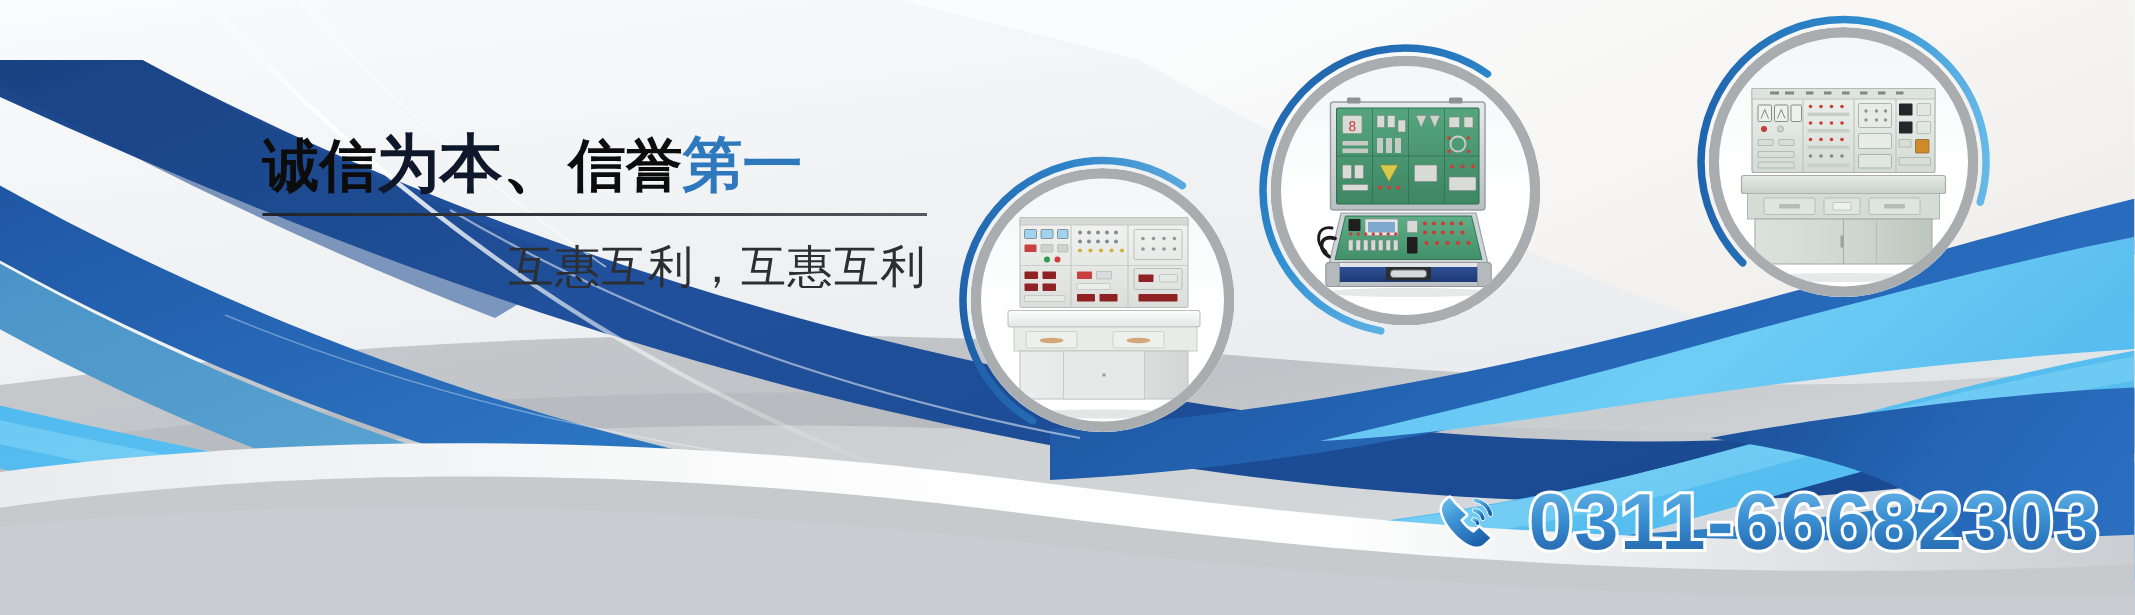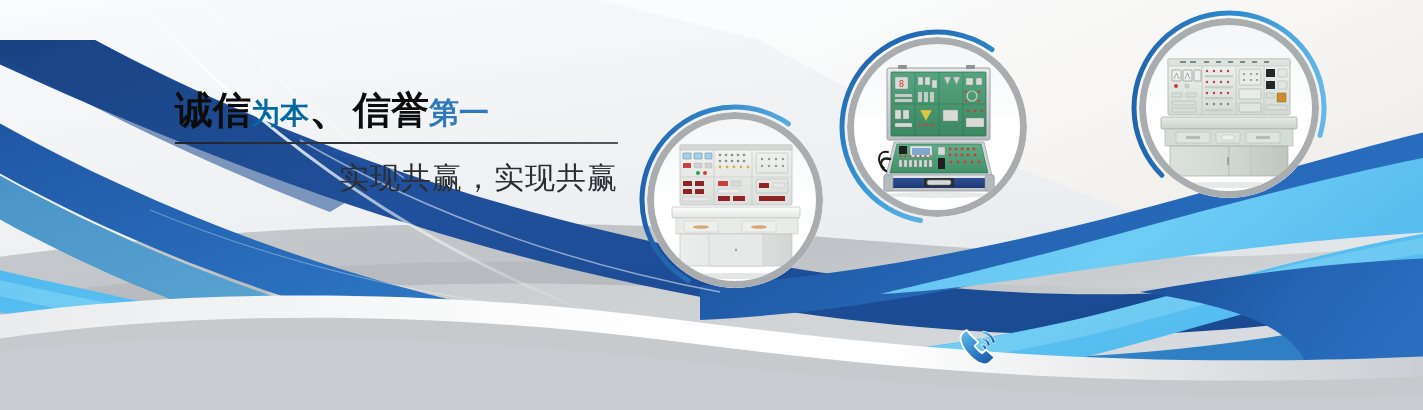--- a/index.html
+++ b/index.html
@@ -30,23 +30,23 @@
   }
   .slogan-main{
     font-size:56px;
     font-weight:bold;
     line-height:1.08;
     white-space:nowrap;
     letter-spacing:0px;
     color:#0c0c0c;
   }
   .slogan-main .big{font-size:38px;}
-  .slogan-main .blue{color:#0369a1;font-size:29px;}
+  .slogan-main .blue{color:#0f172a;font-size:42px;}
   .slogan-main .dot{color:#0c0c0c;font-size:44px;}
-  .slogan-main .blue-sm{color:#2e79bd;font-size:30px;}
+  .slogan-main .blue-sm{color:#2e79bd;font-size:40px;}
 
   .slogan-rule{
     margin-top:8px;
     width:443px;
     height:2px;
     background:linear-gradient(to right,#20242a 0%,#3a3f46 60%,#55595f 100%);
   }
   .slogan-sub{
     margin-top:14px;
     text-align:right;
@@ -689,21 +689,21 @@
         <circle cx="135" cy="157" r="2.6" fill="#4a4f52"></circle>
         <ellipse cx="83" cy="160" rx="58" ry="3" fill="#c9cccb" opacity="0.45"></ellipse>
       </svg>
     </div>
     <div class="ring"></div>
   </div>
 
   <div class="slogan-block">
     <div class="slogan-main"><span class="big">诚信</span><span class="blue">为本</span><span class="dot">、</span><span class="big">信誉</span><span class="blue-sm">第一</span></div>
     <div class="slogan-rule"></div>
-    <div class="slogan-sub">实现共赢，实现共赢</div>
+    <div class="slogan-sub">互惠互利，互惠互利</div>
   </div>
 
   <div class="phone-block">
     <svg class="phone-icon" viewBox="0 0 52 52">
       <defs>
         <linearGradient id="phg" x1="0" y1="0" x2="0.6" y2="1">
           <stop offset="0%" stop-color="#6cc0ea"></stop>
           <stop offset="45%" stop-color="#3d93d4"></stop>
           <stop offset="100%" stop-color="#1f63ad"></stop>
         </linearGradient>
@@ -720,15 +720,19 @@
         <path d="M13.5,9 C10,11 7.5,14.5 8.6,18.6 C10.4,25.8 16.5,33.6 23.9,38.6
                  C28.2,41.5 33,42.5 36,39.8 L40.5,35.6 L33.2,28.9 L29.3,32.3
                  C26.2,30.6 22.6,27.3 20.4,23.7 L24.2,20.2 L17,13.4 Z"></path>
       </g>
       <g stroke="url(#phg)" stroke-width="2.4" fill="none" stroke-linecap="round">
         <path d="M30.5,10.5 C35.4,11.2 39.6,15 40.6,19.8"></path>
         <path d="M30,17.2 C32.8,17.8 35,19.9 35.6,22.6"></path>
         <path d="M29.6,23.4 C30.8,23.7 31.8,24.6 32.1,25.8"></path>
       </g>
     </svg>
+    <div class="phone-number-wrap">
+      <div class="phone-number-outline">0311-66682303</div>
+      <div class="phone-number">0311-66682303</div>
+    </div>
   </div>
 
 </div>
 
 </body></html>

